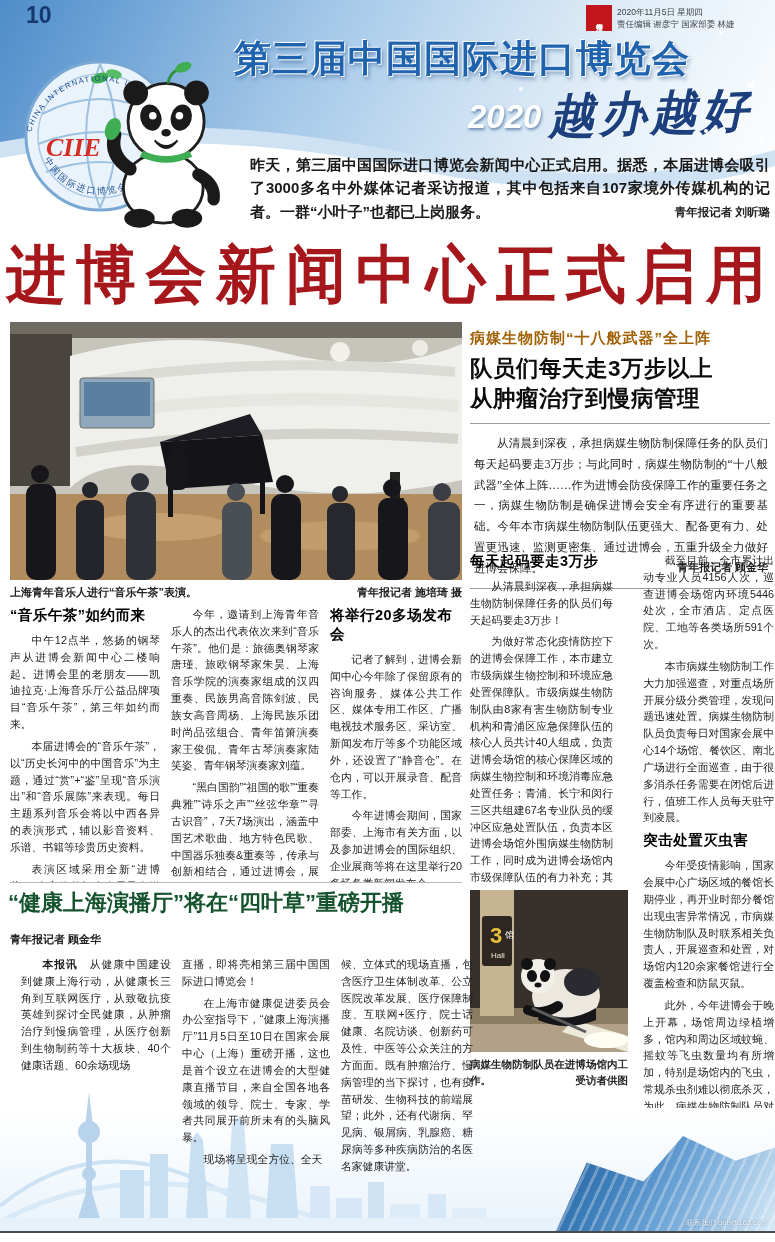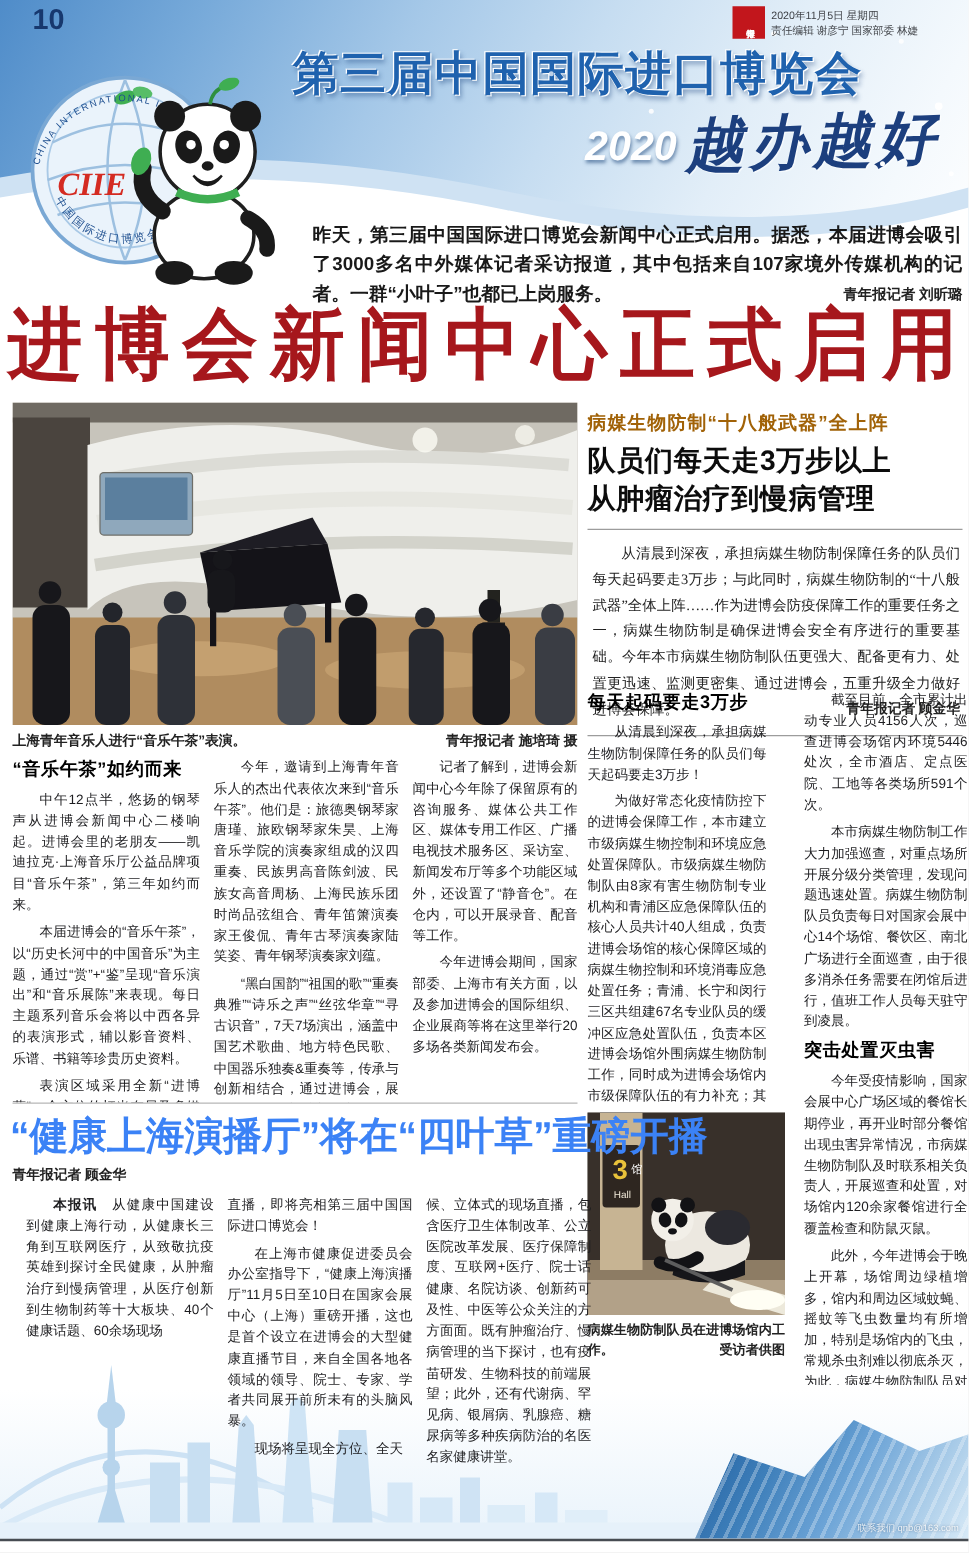--- a/index.html
+++ b/index.html
@@ -23,21 +23,21 @@
                  font-family:"DejaVu Serif",serif;z-index:4;transform:rotate(-2deg);letter-spacing:4px;
                  text-shadow:1px 1px 0 rgba(255,255,255,.6);}
   .sparkles{position:absolute;left:600px;top:18px;width:2px;height:2px;border-radius:50%;background:#fff;z-index:5;
             box-shadow:18px 8px 0 1px #fff,70px 42px 0 1px rgba(255,255,255,.95),120px 14px 0 1px rgba(255,255,255,.8),
             150px 66px 0 2px #fff,40px 96px 0 1px rgba(255,255,255,.9),105px 112px 0 1px #fff,
             -80px 70px 0 1px rgba(255,255,255,.85),-160px 40px 0 1px rgba(255,255,255,.7),160px 120px 0 1px rgba(255,255,255,.9);}
   .emblem{position:absolute;left:12px;top:44px;z-index:4;}
   .mascot{position:absolute;left:92px;top:62px;z-index:5;}
   
   .intro{position:absolute;left:250px;top:153px;width:520px;font-size:15px;line-height:1.56;color:#191919;
-         font-weight:600;text-align:justify;z-index:6;margin-top:24px;}
+         font-weight:600;text-align:justify;z-index:6;}
   .intro .ind{ text-indent:2em;}
   .by-inline{float:right;font-weight:bold;font-size:11.5px;color:#222;margin-top:4px;}
   
   .main-headline{position:absolute;left:6px;top:234px;width:766px;font-size:60px;font-weight:900;color:#a6171c;
                  letter-spacing:10px;white-space:nowrap;transform:scaleY(1.04);transform-origin:left top;
                  font-family:"DejaVu Sans",sans-serif;}
   
   .photo-main{position:absolute;left:10px;top:322px;width:452px;height:258px;overflow:hidden;background:#c9c6bd;}
   .cap-row{position:absolute;left:10px;top:585px;width:452px;display:flex;justify-content:space-between;
            font-size:11px;font-weight:bold;color:#222;}
@@ -58,21 +58,21 @@
   .epi-colE{width:139px;max-height:556px;overflow:hidden;}
   .colh{font-size:14.5px;font-weight:bold;color:#000;margin:0 0 7px;letter-spacing:.5px;}
   .bd{font-size:10.8px;line-height:1.56;color:#1d1d20;text-align:justify;margin:0 0 5px;}
   .ind{text-indent:2em;}
   
   .music-cols{position:absolute;left:10px;top:606px;width:452px;display:flex;gap:11px;}
   .music-col{overflow:hidden;max-height:276px;}
   .mc1{width:150px;} .mc2{width:148px;} .mc3{width:132px;}
   .sep{position:absolute;left:10px;top:882px;width:452px;border-top:1px solid #b7b7b7;}
   
-  .health-title{position:absolute;left:8px;top:888px;width:458px;font-size:31px;font-weight:900;color:#3b82f6;
+  .health-title{position:absolute;left:8px;top:888px;width:458px;font-size:22px;font-weight:900;color:#14532d;
                 letter-spacing:0;white-space:nowrap;z-index:3;}
   .health-by{position:absolute;left:10px;top:932px;font-size:11px;font-weight:bold;color:#222;z-index:3;}
   .health-cols{position:absolute;left:21px;top:956px;width:452px;display:flex;gap:11px;z-index:3;}
   .hc1{width:150px;} .hc2{width:148px;} .hc3{width:132px;}
   
   .skyband{position:absolute;left:0;top:1060px;width:775px;height:172px;z-index:0;
            background:linear-gradient(to top,#e9f3fb 0%,rgba(233,243,251,0) 70%);}
   .skyline{position:absolute;left:0;top:1086px;z-index:0;}
   .collage{position:absolute;left:556px;top:1136px;width:219px;height:95px;z-index:1;
            background:linear-gradient(120deg,#205d9d 0%,#3e7fba 30%,#6ba3d6 55%,#a8cbe8 80%,#d8eaf7 100%);
@@ -268,20 +268,21 @@
       <h4 class="colh">“音乐午茶”如约而来</h4>
       <p class="bd ind">中午12点半，悠扬的钢琴声从进博会新闻中心二楼响起。进博会里的老朋友——凯迪拉克·上海音乐厅公益品牌项目“音乐午茶”，第三年如约而来。</p>
       <p class="bd ind">本届进博会的“音乐午茶”，以“历史长河中的中国音乐”为主题，通过“赏”+“鉴”呈现“音乐演出”和“音乐展陈”来表现。每日主题系列音乐会将以中西各异的表演形式，辅以影音资料、乐谱、书籍等珍贵历史资料。</p>
       <p class="bd ind">表演区域采用全新“进博蓝”，全方位的灯光布局及多媒体LED，引领媒体朋友获取听觉与视觉的完美体验。</p>
     </div>
     <div class="music-col mc2">
       <p class="bd ind">今年，邀请到上海青年音乐人的杰出代表依次来到“音乐午茶”。他们是：旅德奥钢琴家唐瑾、旅欧钢琴家朱昊、上海音乐学院的演奏家组成的汉四重奏、民族男高音陈剑波、民族女高音周杨、上海民族乐团时尚品弦组合、青年笛箫演奏家王俊侃、青年古琴演奏家陆笑姿、青年钢琴演奏家刘蕴。</p>
       <p class="bd ind">“黑白国韵”“祖国的歌”“重奏典雅”“诗乐之声”“丝弦华章”“寻古识音”，7天7场演出，涵盖中国艺术歌曲、地方特色民歌、中国器乐独奏&amp;重奏等，传承与创新相结合，通过进博会，展现上海青年音乐家的实力与魅力。</p>
     </div>
     <div class="music-col mc3">
+      <h4 class="colh">将举行20多场发布会</h4>
       <p class="bd ind">记者了解到，进博会新闻中心今年除了保留原有的咨询服务、媒体公共工作区、媒体专用工作区、广播电视技术服务区、采访室、新闻发布厅等多个功能区域外，还设置了“静音仓”。在仓内，可以开展录音、配音等工作。</p>
       <p class="bd ind">今年进博会期间，国家部委、上海市有关方面，以及参加进博会的国际组织、企业展商等将在这里举行20多场各类新闻发布会。</p>
 
     </div>
   </div>
 
   <div class="sep"></div>
 
   <div class="health-title">“健康上海演播厅”将在“四叶草”重磅开播</div>
   <div class="health-by">青年报记者 顾金华</div>

